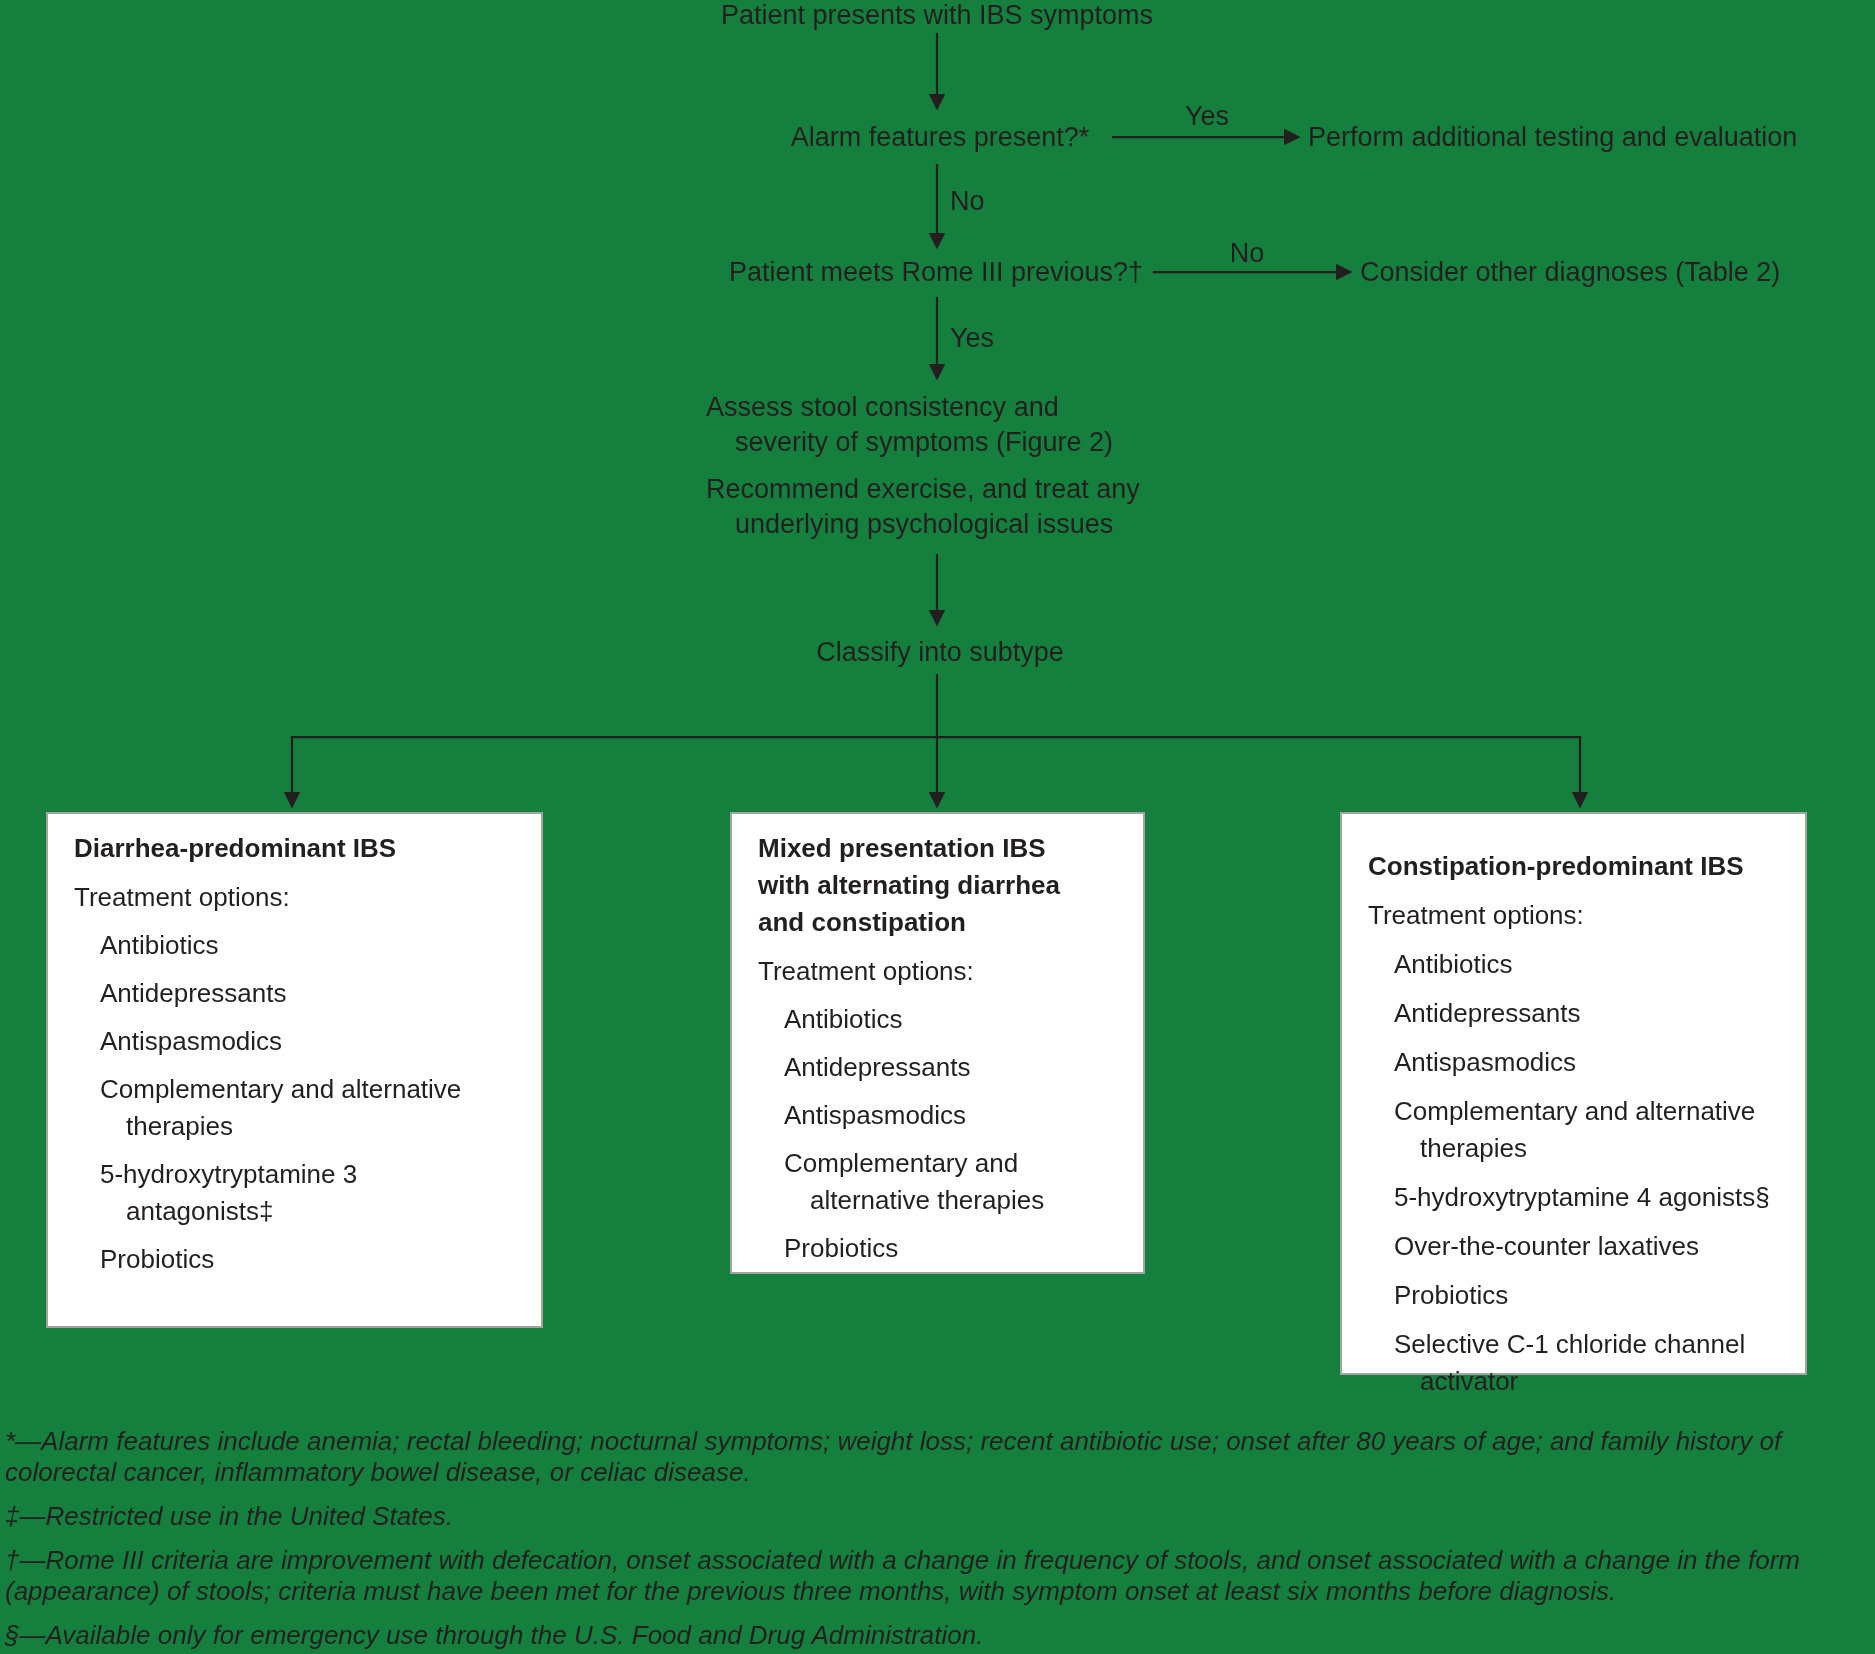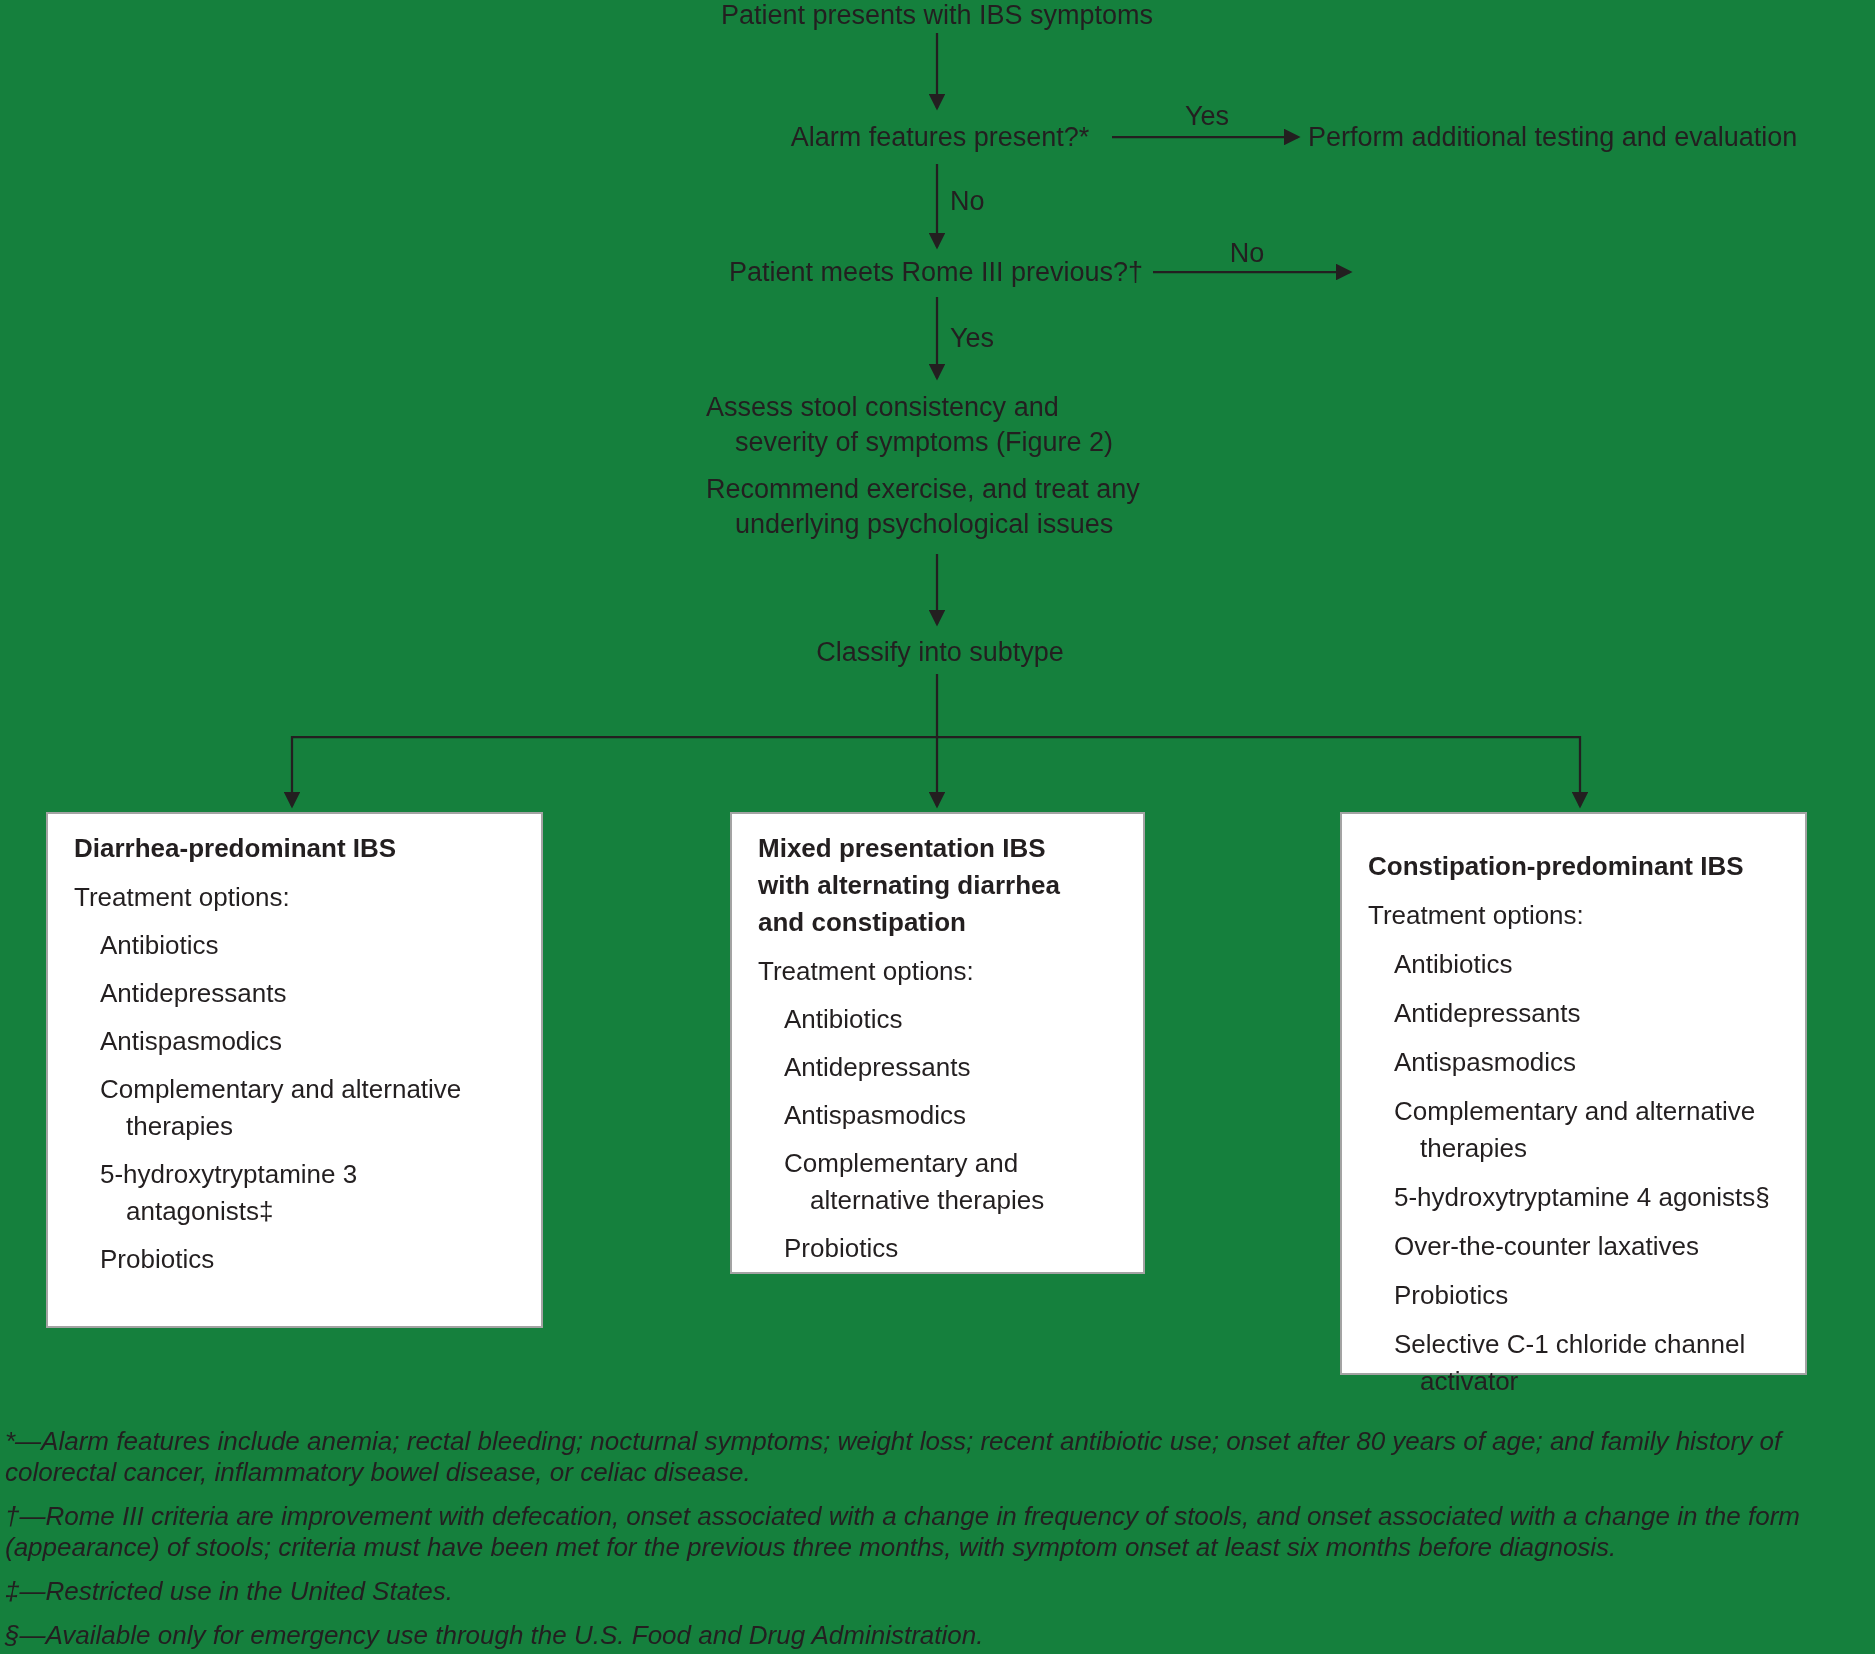--- a/index.html
+++ b/index.html
@@ -106,20 +106,21 @@
   <div class="edge-label" style="left:1185px; top:101px;">Yes</div>
 
   <div class="node" style="left:1308px; top:122px;">Perform additional testing and evaluation</div>
 
   <div class="edge-label" style="left:950px; top:186px;">No</div>
 
   <div class="node center" style="left:936px; top:257px;">Patient meets Rome III previous?†</div>
 
   <div class="edge-label center" style="left:1247px; top:238px;">No</div>
 
+  <div class="node" style="left:1360px; top:257px;">Consider other diagnoses (Table 2)</div>
 
   <div class="edge-label" style="left:950px; top:323px;">Yes</div>
 
   <div class="node" style="left:706px; top:392px;">Assess stool consistency and</div>
   <div class="node" style="left:735px; top:427px;">severity of symptoms (Figure 2)</div>
 
   <div class="node" style="left:706px; top:474px;">Recommend exercise, and treat any</div>
   <div class="node" style="left:735px; top:509px;">underlying psychological issues</div>
 
   <div class="node center" style="left:940px; top:637px;">Classify into subtype</div>
@@ -153,18 +154,18 @@
     <div class="box-item">Antispasmodics</div>
     <div class="box-item">Complementary and alternative therapies</div>
     <div class="box-item">5-hydroxytryptamine 4 agonists§</div>
     <div class="box-item">Over-the-counter laxatives</div>
     <div class="box-item">Probiotics</div>
     <div class="box-item">Selective C-1 chloride channel activator</div>
   </div>
 
   <div class="footnotes">
     <p class="footnote">*—Alarm features include anemia; rectal bleeding; nocturnal symptoms; weight loss; recent antibiotic use; onset after 80 years of age; and family history of colorectal cancer, inflammatory bowel disease, or celiac disease.</p>
+    <p class="footnote">‡—Restricted use in the United States.</p>
     <p class="footnote">†—Rome III criteria are improvement with defecation, onset associated with a change in frequency of stools, and onset associated with a change in the form (appearance) of stools; criteria must have been met for the previous three months, with symptom onset at least six months before diagnosis.</p>
-    <p class="footnote">‡—Restricted use in the United States.</p>
     <p class="footnote">§—Available only for emergency use through the U.S. Food and Drug Administration.</p>
   </div>
 
 </div>
 
 </body></html>

